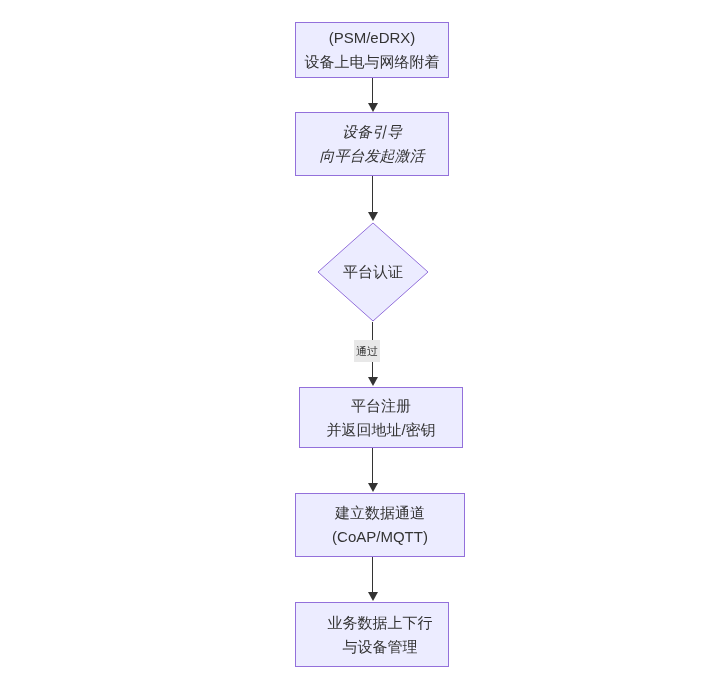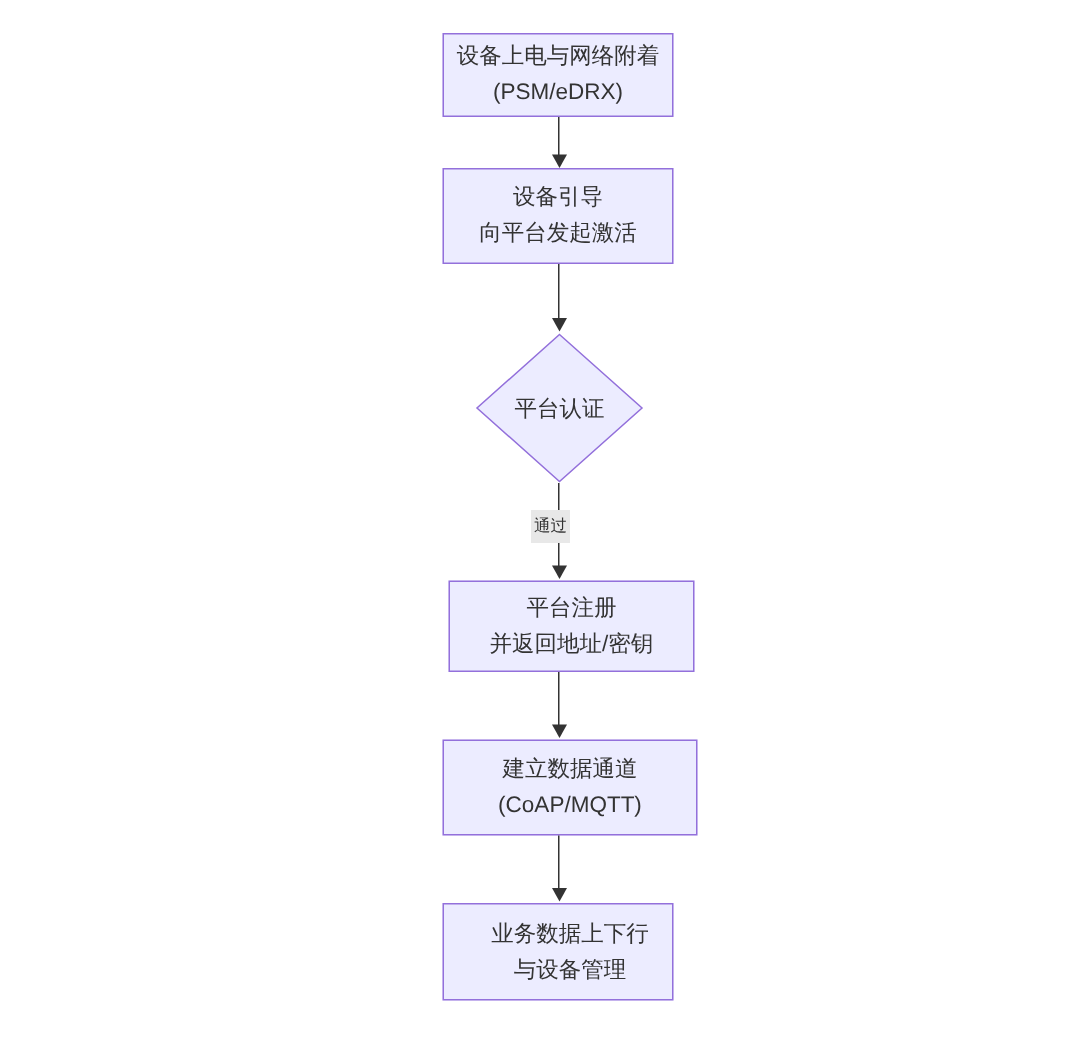--- a/index.html
+++ b/index.html
@@ -65,28 +65,28 @@
     padding: 0 2px;
     white-space: nowrap;
   }
 </style>
 </head>
 <body>
 
 <div class="canvas">
 
   <div class="node" style="left:295px; top:22px; width:154px; height:56px;">
+    <div class="node-line">(PSM/eDRX)</div>
     <div class="node-line">设备上电与网络附着</div>
-    <div class="node-line">(PSM/eDRX)</div>
   </div>
 
   <div class="edge-line" style="left:372px; top:78px; height:26px;"></div>
   <div class="arrow-head" style="left:368px; top:103px;"></div>
 
-  <div class="node" style="left:295px; top:112px; width:154px; height:64px;">
+  <div class="node" style="left:295px; top:112px; width:154px; height:64px;font-style:italic;">
     <div class="node-line">设备引导</div>
     <div class="node-line">向平台发起激活</div>
   </div>
 
   <div class="edge-line" style="left:372px; top:176px; height:37px;"></div>
   <div class="arrow-head" style="left:368px; top:212px;"></div>
 
   <div class="diamond-wrap" style="left:317px; top:222px; width:112px; height:100px;">
     <svg width="112" height="100" viewBox="0 0 112 100">
       <polygon points="56,1 111,50 56,99 1,50" fill="#ECECFF" stroke="#9370DB" stroke-width="1"></polygon>

